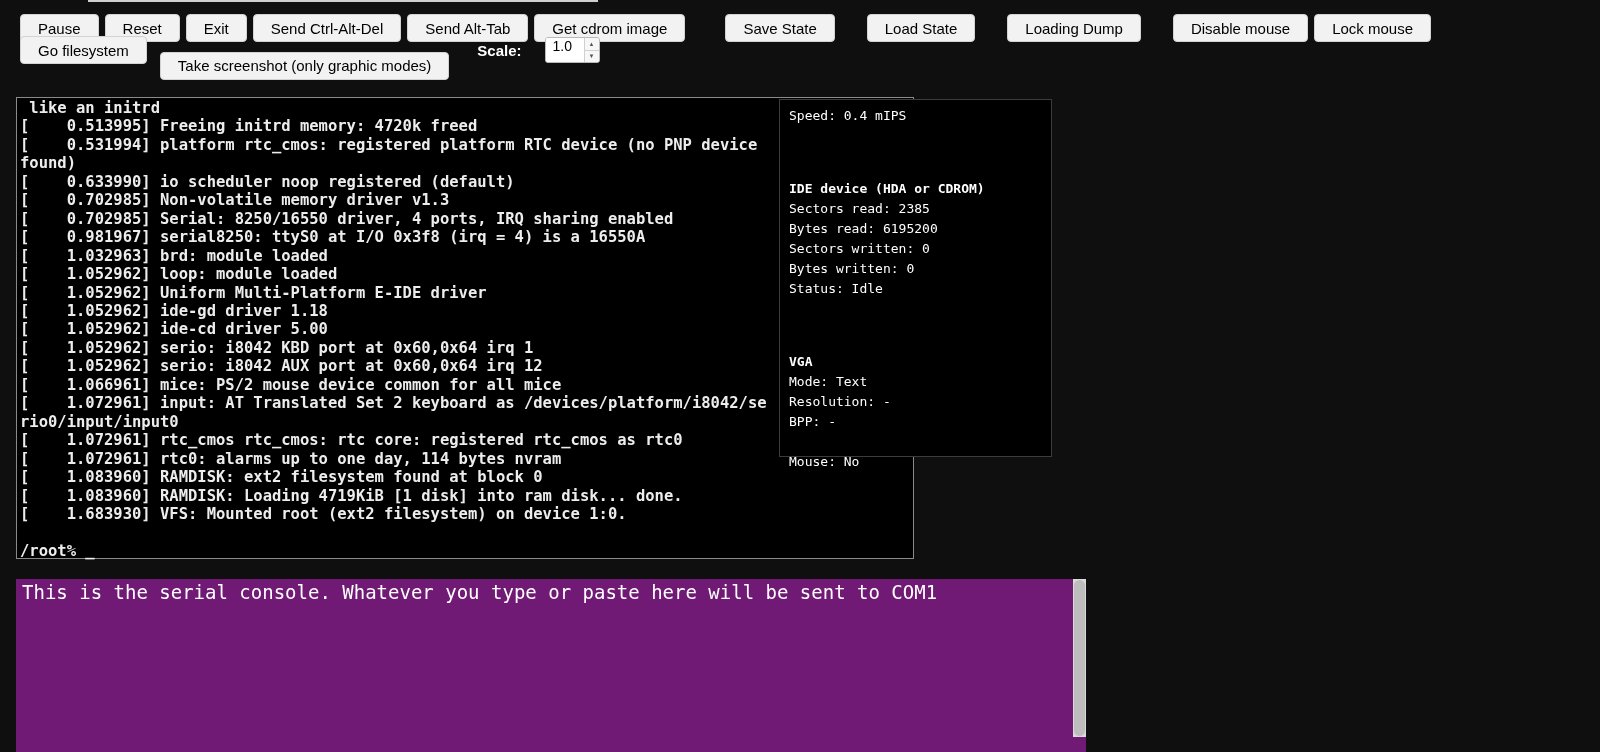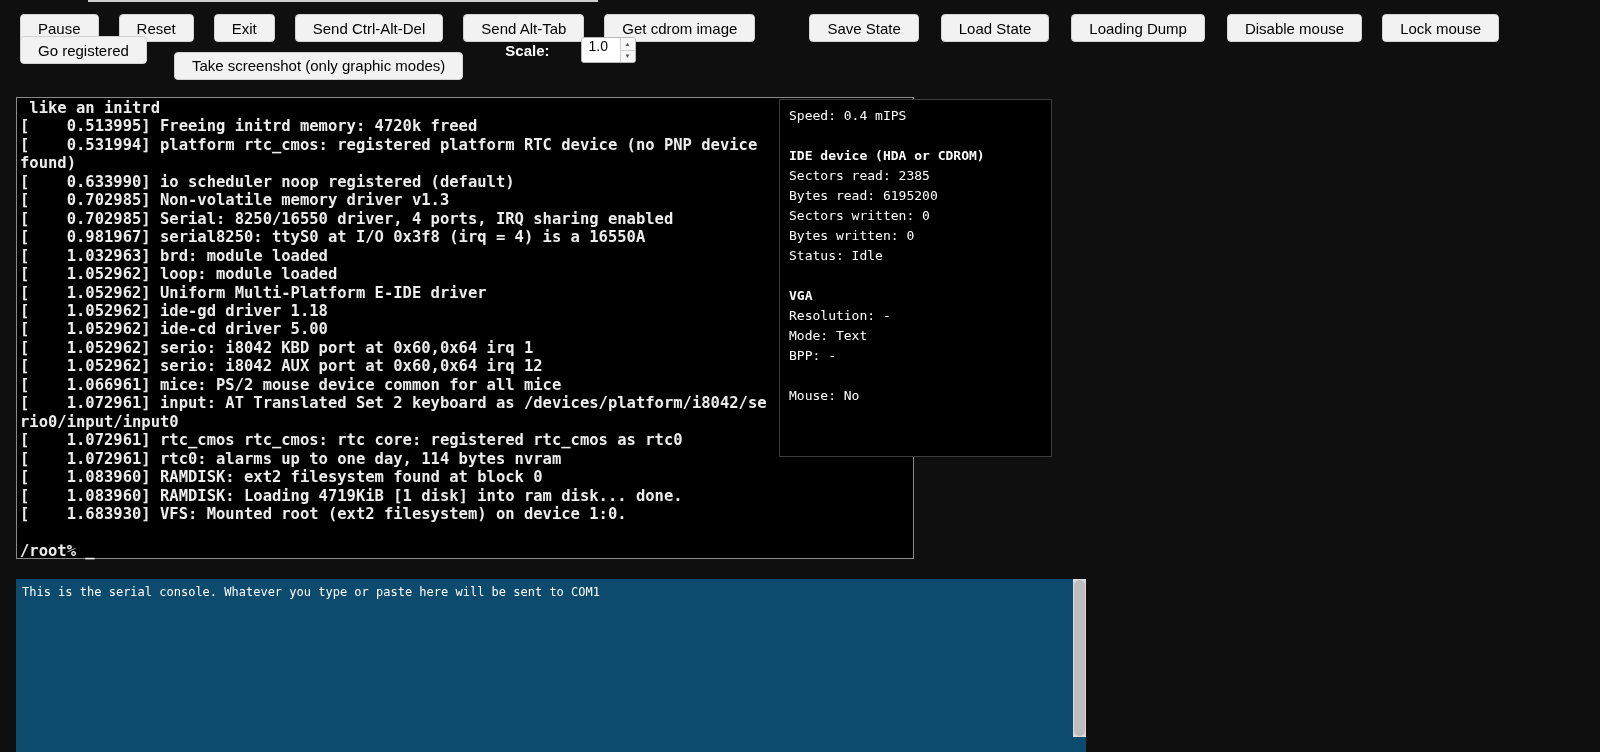--- a/index.html
+++ b/index.html
@@ -7,36 +7,36 @@
   html, body { margin:0; padding:0; }
   body {
     width:1600px; height:752px; position:relative; overflow:hidden;
     background: var(--page-bg, #0f0f0f);
     font-family: "Liberation Sans", sans-serif;
   }
 
   .top-line { position:absolute; left:88px; top:0; width:510px; height:2px; background:#cfcfcf; }
 
   .toolbar { position:absolute; left:20px; top:18px; }
-  .btn-row { display:flex; align-items:center; column-gap:20px; height:20px; margin-bottom:2px;border-radius:14px; }
+  .btn-row { display:flex; align-items:center; column-gap:6px; height:20px; margin-bottom:2px;border-radius:14px; }
   button.tb {
     height:28px; padding:0 17px;
     font-family:"Liberation Sans", sans-serif; font-size:15px;
     color: var(--button-text, #000);
     background: var(--button-bg, #f2f2f2);
     border:1px solid #d2d2d2; border-radius:4px;
     cursor:pointer; white-space:nowrap;
   }
   .ml-lg { margin-left:34px; }
-  .ml-md { margin-left:2px; }
+  .ml-md { margin-left:26px; }
   .ml-sm { margin-left:7px;margin-top:31px; }
 
   .scale-label {
     color: var(--scale-label-text, #fff);
-    font-size:15px; font-weight:700; margin-left:22px; margin-right:11px;text-align:right;
+    font-size:15px; font-weight:700; margin-left:22px; margin-right:17px;text-align:right;
   }
   .scale-input-wrap {
     display:inline-flex; align-items:stretch; height:26px;
     background:#fff; border:1px solid #b9b9b9; border-radius:3px; overflow:hidden;
   }
   .scale-input {
     width:38px; border:none; outline:none; padding:0 0 8px 7px;
     font-family:"Liberation Sans", sans-serif; font-size:14px; color:#000; background:#fff;
   }
   .spinner { display:flex; flex-direction:column; width:15px; border-left:1px solid #d0d0d0; background:#f7f7f7; }
@@ -58,31 +58,31 @@
     font-size:15.5px; line-height:18.45px; font-weight:700;
     color: var(--screen-text, #ededed);
   }
 
   .stats {
     position:absolute; left:779px; top:99px; width:273px; height:358px;
     background:#000; border:1px solid #3c3c3c; padding:6px 9px;
     font-family:"DejaVu Sans Mono", monospace; font-size:13px; line-height:20px;
     color:#fff;
   }
-  .stat-header { font-weight:700; }
+  .stat-header { font-weight:700;margin-top:33px; }
 
   .serial-wrap {
     position:absolute; left:16px; top:579px; width:1070px; height:173px;
     background:#000;
   }
   .serial {
     display:block; width:100%; height:100%;
     padding:4px 20px 0 6px;
-    background:#0c4a6e; color:#fff;
-    font-family:"DejaVu Sans Mono", monospace; font-size:12px; line-height:19px;
+    background:#701a75; color:#fff;
+    font-family:"DejaVu Sans Mono", monospace; font-size:19px; line-height:19px;
     border:none; outline:none; resize:none; overflow:hidden;
   }
   .serial-scrollbar {
     position:absolute; top:0; right:0; width:13px; height:158px;
     background: var(--scrollbar-track, #e0e0e0);
   }
   .serial-scroll-thumb {
     position:absolute; top:1px; left:1px; right:1px; height:calc(100% - 2px);
     background: var(--scrollbar-thumb, #bdbdbd); border-radius:6px;
   }
@@ -100,21 +100,21 @@
     <button class="tb">Send Ctrl-Alt-Del</button>
     <button class="tb">Send Alt-Tab</button>
     <button class="tb">Get cdrom image</button>
     <button class="tb ml-lg">Save State</button>
     <button class="tb ml-md">Load State</button>
     <button class="tb ml-md">Loading Dump</button>
     <button class="tb ml-md">Disable mouse</button>
     <button class="tb">Lock mouse</button>
   </div>
   <div class="btn-row">
-    <button class="tb">Go registered</button>
+    <button class="tb">Go filesystem</button>
     <button class="tb ml-sm">Take screenshot (only graphic modes)</button>
     <span class="scale-label">Scale:</span>
     <span class="scale-input-wrap">
       <input class="scale-input" value="1.0" style="">
       <span class="spinner">
         <span class="spin-up">▲</span>
         <span class="spin-down">▼</span>
       </span>
     </span>
   </div>
@@ -152,22 +152,22 @@
     <div class="stat-line">Speed: 0.4 mIPS</div>
     <div class="stat-line">&nbsp;</div>
     <div class="stat-line stat-header">IDE device (HDA or CDROM)</div>
     <div class="stat-line">Sectors read: 2385</div>
     <div class="stat-line">Bytes read: 6195200</div>
     <div class="stat-line">Sectors written: 0</div>
     <div class="stat-line">Bytes written: 0</div>
     <div class="stat-line">Status: Idle</div>
     <div class="stat-line">&nbsp;</div>
     <div class="stat-line stat-header">VGA</div>
+    <div class="stat-line">Mode: Text</div>
     <div class="stat-line">Resolution: -</div>
-    <div class="stat-line">Mode: Text</div>
     <div class="stat-line">BPP: -</div>
     <div class="stat-line">&nbsp;</div>
     <div class="stat-line">Mouse: No</div>
   </div>
 
 <div class="serial-wrap">
   <textarea class="serial" spellcheck="false" style="">This is the serial console. Whatever you type or paste here will be sent to COM1</textarea>
   <div class="serial-scrollbar">
     <div class="serial-scroll-thumb"></div>
   </div>

